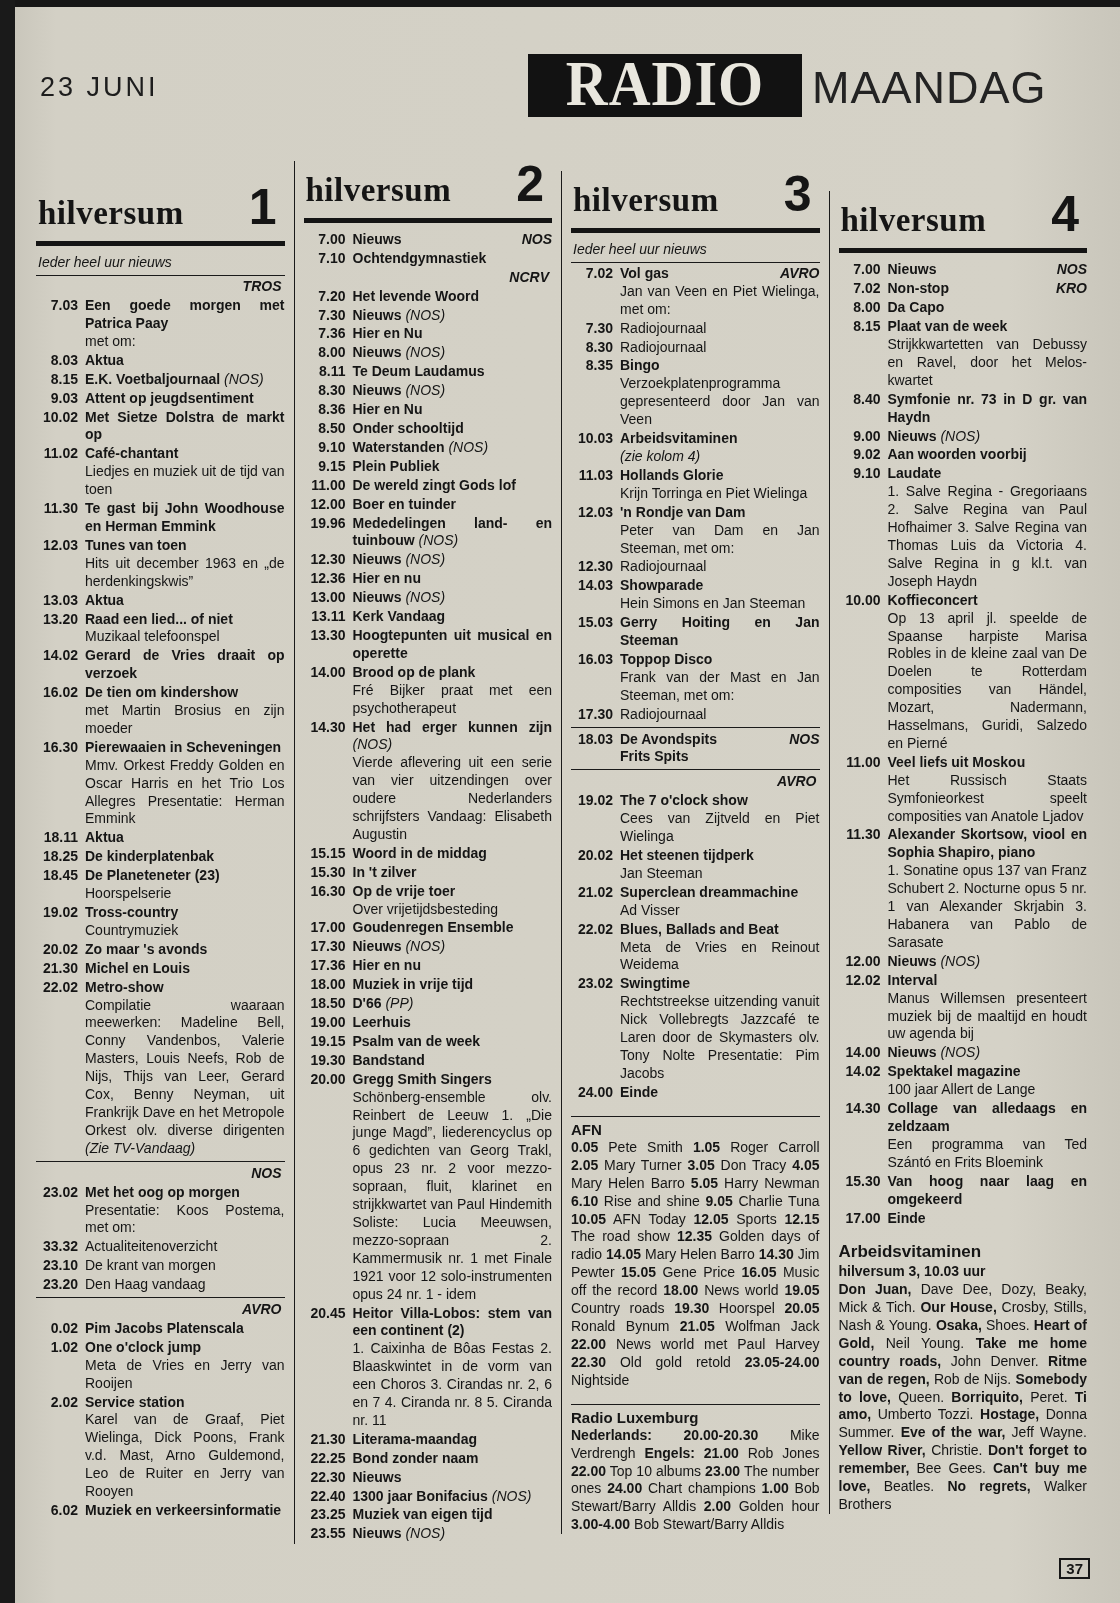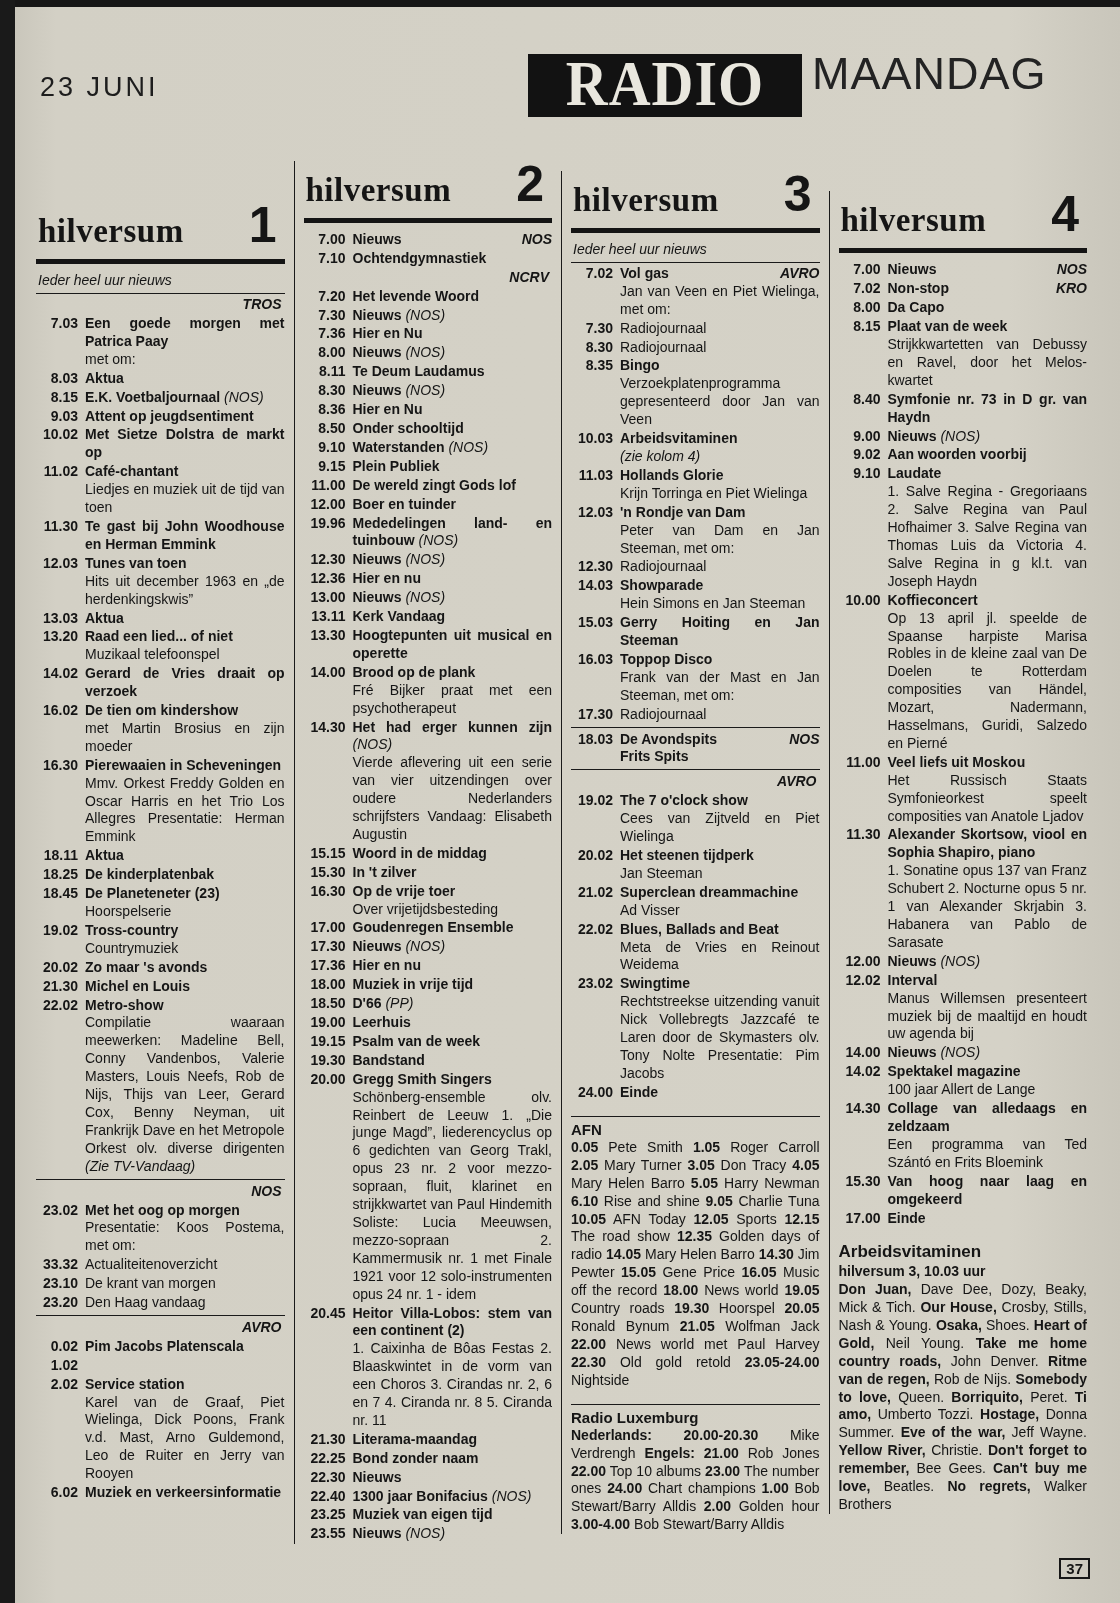--- a/index.html
+++ b/index.html
@@ -6,21 +6,21 @@
   .page{position:relative;width:1120px;height:1603px;overflow:hidden;
     background:linear-gradient(90deg,#c6c3b8 0%,#d3d0c5 5%,#d5d2c7 90%,#c9c6bb 100%);
     font-family:"Liberation Sans",sans-serif;color:#151515;}
   .edge-top{position:absolute;left:0;top:0;width:100%;height:7px;background:#161616;}
   .edge-left{position:absolute;left:0;top:0;width:15px;height:100%;background:#1a1a1a;}
   .date{position:absolute;left:40px;top:72px;font-size:27px;letter-spacing:3px;color:#1d1d1d;}
   .logo-box{position:absolute;left:528px;top:54px;width:274px;height:63px;background:#121212;
     display:flex;align-items:flex-end;justify-content:center;}
   .logo{font-family:"Liberation Serif",serif;font-weight:bold;font-size:58px;color:#e9e7de;
     letter-spacing:1px;transform:scaleY(1.08);}
-  .day{position:absolute;left:812px;top:48px;font-size:45px;color:#232323;letter-spacing:1px;}
+  .day{position:absolute;left:812px;top:62px;font-size:45px;color:#232323;letter-spacing:1px;}
   .columns{position:absolute;left:34px;top:126px;right:24px;bottom:24px;display:flex;overflow:hidden;align-items:center;}
   .col{flex:1 1 0;padding:0 9px;overflow:hidden;font-size:14px;line-height:1.28;}
   .col:first-child{padding-left:2px;}
   .col + .col{border-left:1.5px solid #1a1a1a;}
   .colhead{display:flex;align-items:baseline;justify-content:space-between;padding:2px 8px 0 2px;}
   .station{font-family:"Liberation Serif",serif;font-weight:bold;font-size:33px;letter-spacing:.5px;}
   .stnum{font-weight:bold;font-size:50px;line-height:.85;}
   .headbar{height:5px;background:#141414;margin:7px 0 8px;}
   .entry{display:flex;margin-bottom:1px;}
   .time{width:42px;min-width:42px;text-align:right;font-weight:bold;padding-right:7px;}
@@ -158,20 +158,21 @@
           <span class="time">23.20</span>
           <span class="body"><span class="ptitle plain">Den Haag vandaag</span></span>
         </div>
         <div class="network rule-top">AVRO</div>
         <div class="entry">
           <span class="time">0.02</span>
           <span class="body"><span class="ptitle">Pim Jacobs Platenscala</span></span>
         </div>
         <div class="entry">
           <span class="time">1.02</span>
+          <span class="body"><span class="ptitle">One o'clock jump</span><div class="desc">Meta de Vries en Jerry van Rooijen</div></span>
         </div>
         <div class="entry">
           <span class="time">2.02</span>
           <span class="body"><span class="ptitle">Service station</span><div class="desc">Karel van de Graaf, Piet Wielinga, Dick Poons, Frank v.d. Mast, Arno Guldemond, Leo de Ruiter en Jerry van Rooyen</div></span>
         </div>
         <div class="entry">
           <span class="time">6.02</span>
           <span class="body"><span class="ptitle">Muziek en verkeersinformatie</span></span>
         </div>
       </div>

